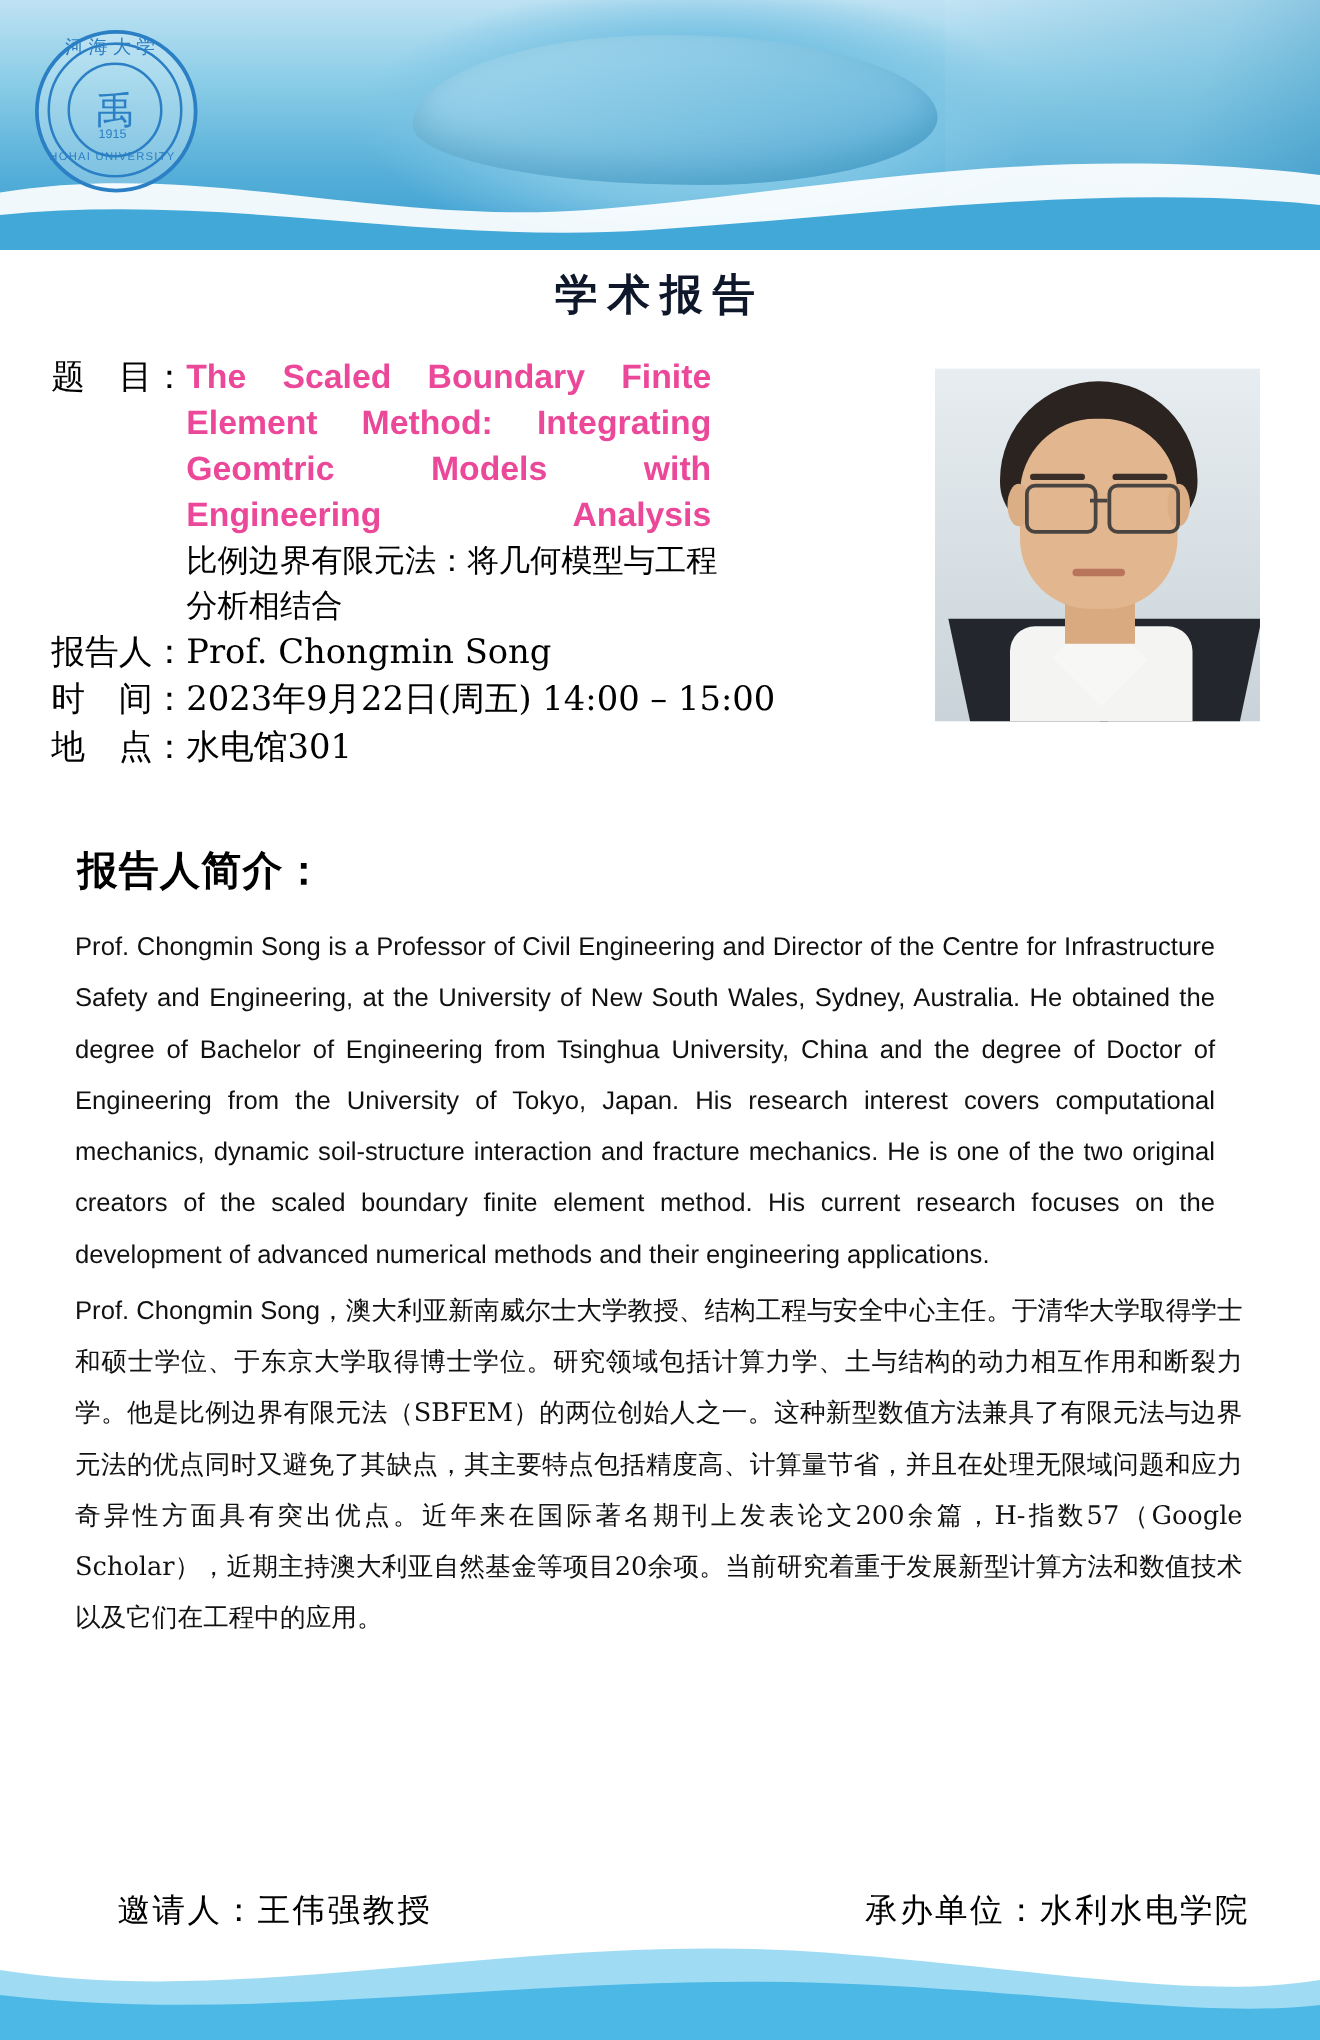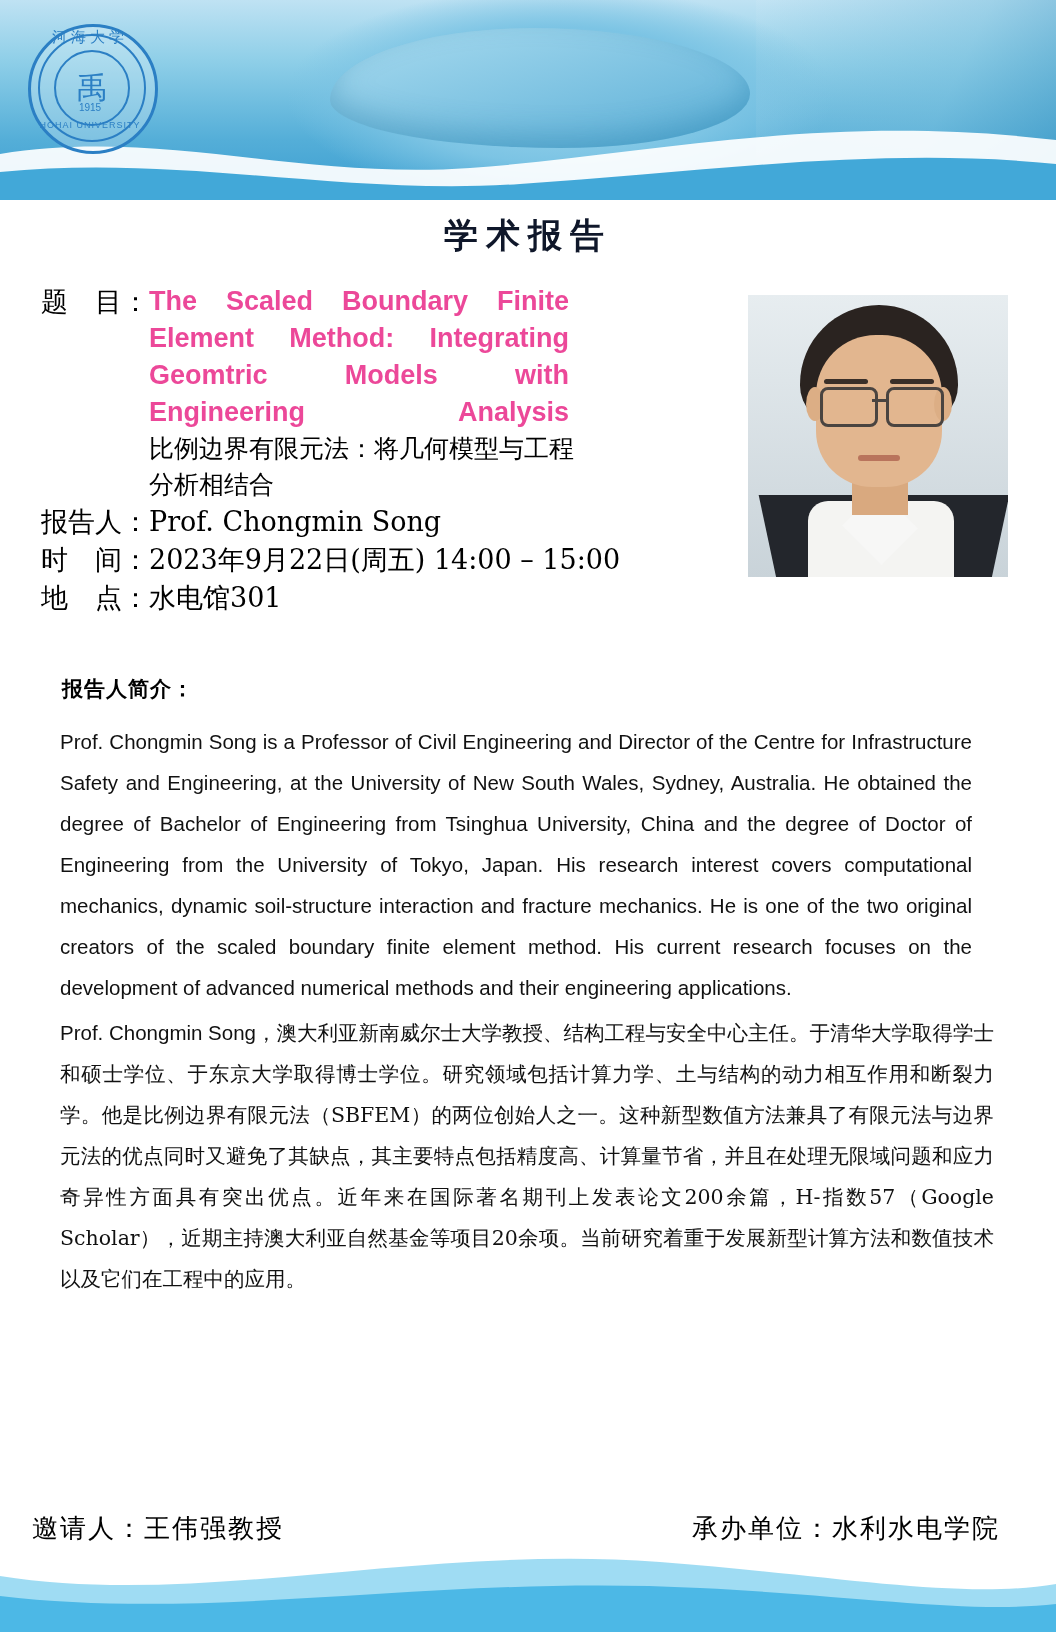--- a/index.html
+++ b/index.html
@@ -226,21 +226,21 @@
   .ph-shirt { position:absolute; left:60px; top:206px; width:146px; height:80px; background:#f4f4f2; border-radius:20px 20px 0 0; }
   .ph-suit-l { position:absolute; left:20px; top:200px; width:110px; height:88px; background:#23262c; transform: skewX(12deg); }
   .ph-suit-r { position:absolute; left:140px; top:200px; width:112px; height:88px; background:#23262c; transform: skewX(-12deg); }
   .ph-collar { position:absolute; left:104px; top:206px; width:56px; height:52px; background:#f7f7f6; transform: rotate(45deg); }
 
   
   .bio-head {
     margin: 58px 0 0 62px;
     font-family: "DejaVu Serif", serif;
     font-weight: bold;
-    font-size: 21px;
+    font-size: 32px;
     letter-spacing: 1px;
     color: #000;
   }
   .bio-en {
     margin: 18px 84px 0 60px;
     font-family: "Liberation Sans", sans-serif;
     font-size: 20.5px;
     line-height: 41px;
     color: #111;
     text-align: justify;
@@ -259,21 +259,21 @@
     font-family: "Liberation Sans", sans-serif;
   }
 
   
   .footer-row {
     position: absolute;
     left: 0; bottom: 86px;
     width: 1056px;
     display: flex;
     justify-content: space-between;
-    padding: 0 56px 0 32px;
+    padding: 0 56px 0 94px;
     box-sizing: border-box;
     font-family: "DejaVu Serif", serif;
     font-size: 26px;
     color: #000;
   }
   .footer-row span { letter-spacing: 2px; }
 
   .footer-wave {
     position: absolute;
     left: 0; bottom: 0;

